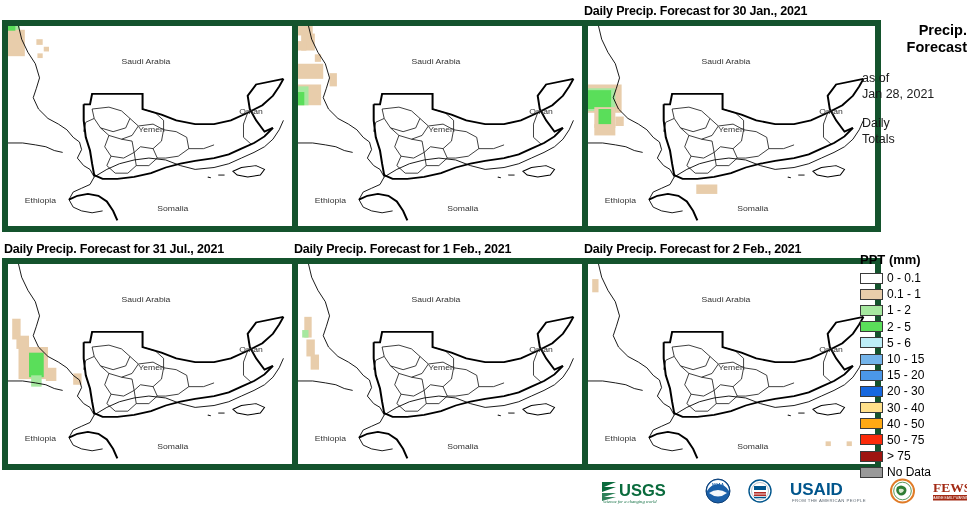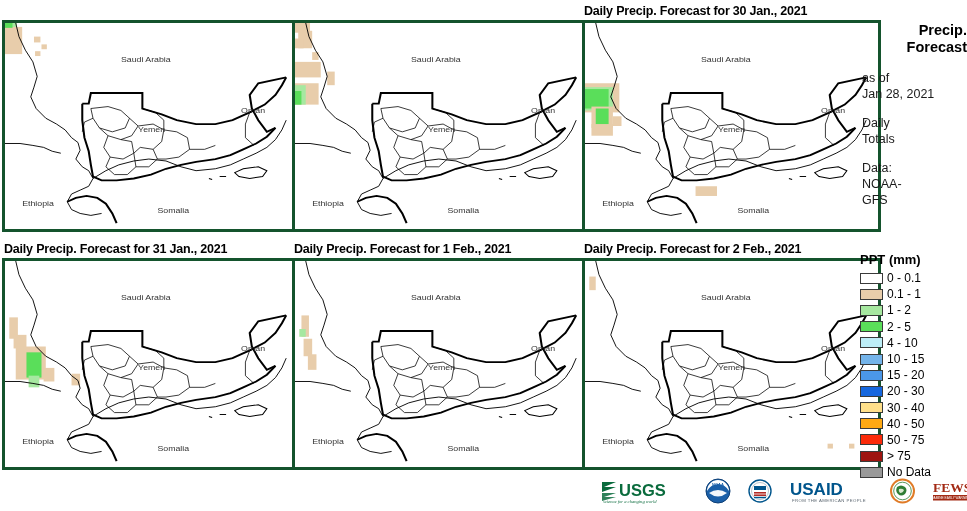--- a/index.html
+++ b/index.html
@@ -37,21 +37,21 @@
     letter-spacing: -0.2px;
     white-space: nowrap;
     line-height: 18px;
   }
   .map-frame {
     position: absolute;
     left: 2px;
     top: 18px;
     width: 299px;
     height: 212px;
-    border: 3px solid #14532d;
+    border: 6px solid #14532d;
     background: #ffffff;
     overflow: hidden;
     box-sizing: border-box;
   }
   .map-svg { display: block; width: 100%; height: 100%; }
 
   
   .info-col {
     position: absolute;
     left: 862px;
@@ -285,21 +285,21 @@
           <text x="220" y="93">Oman</text>
           <text x="124" y="112">Yemen</text>
           <text x="16" y="188">Ethiopia</text>
           <text x="142" y="196">Somalia</text>
         </g>
       </svg>
     </div>
   </div>
 
   <div class="panel" style="left:0px;   top:240px;">
-    <div class="panel-title">Daily Precip. Forecast for 31 Jan., 2021</div>
+    <div class="panel-title">Daily Precip. Forecast for 31 Jul., 2021</div>
     <div class="map-frame">
       <svg class="map-svg" viewBox="0 0 273 212" preserveAspectRatio="none">
         <g>
           <rect x="4" y="58" width="8" height="22" fill="#e8cdab"></rect>
           <rect x="8" y="76" width="12" height="14" fill="#e8cdab"></rect>
           <rect x="10" y="88" width="28" height="34" fill="#e8cdab"></rect>
           <rect x="20" y="94" width="14" height="26" fill="#5ade5a"></rect>
           <rect x="22" y="118" width="10" height="12" fill="#a6e8a0"></rect>
           <rect x="36" y="110" width="10" height="14" fill="#e8cdab"></rect>
           <rect x="62" y="116" width="8" height="12" fill="#e8cdab"></rect>
@@ -449,25 +449,20 @@
       <div>Forecast</div>
     </div>
     <div class="info-block">
       <div>as of</div>
       <div>Jan 28, 2021</div>
     </div>
     <div class="info-block">
       <div>Daily</div>
       <div>Totals</div>
     </div>
-    <div class="info-block">
-      <div>Data:</div>
-      <div>NOAA-</div>
-      <div>GFS</div>
-    </div>
   </div>
 
   <div class="legend">
     <div class="legend-title">PPT (mm)</div>
 
     <div class="legend-row">
       <span class="legend-swatch" style="background:#ffffff"></span>
       <span class="legend-label">0 - 0.1</span>
     </div>
     <div class="legend-row">
@@ -477,21 +472,21 @@
     <div class="legend-row">
       <span class="legend-swatch" style="background:#a6e8a0"></span>
       <span class="legend-label">1 - 2</span>
     </div>
     <div class="legend-row">
       <span class="legend-swatch" style="background:#5ade5a"></span>
       <span class="legend-label">2 - 5</span>
     </div>
     <div class="legend-row">
       <span class="legend-swatch" style="background:#bdeef7"></span>
-      <span class="legend-label">4 - 10</span>
+      <span class="legend-label">5 - 6</span>
     </div>
     <div class="legend-row">
       <span class="legend-swatch" style="background:#74b4ea"></span>
       <span class="legend-label">10 - 15</span>
     </div>
     <div class="legend-row">
       <span class="legend-swatch" style="background:#4b97e8"></span>
       <span class="legend-label">15 - 20</span>
     </div>
     <div class="legend-row">

